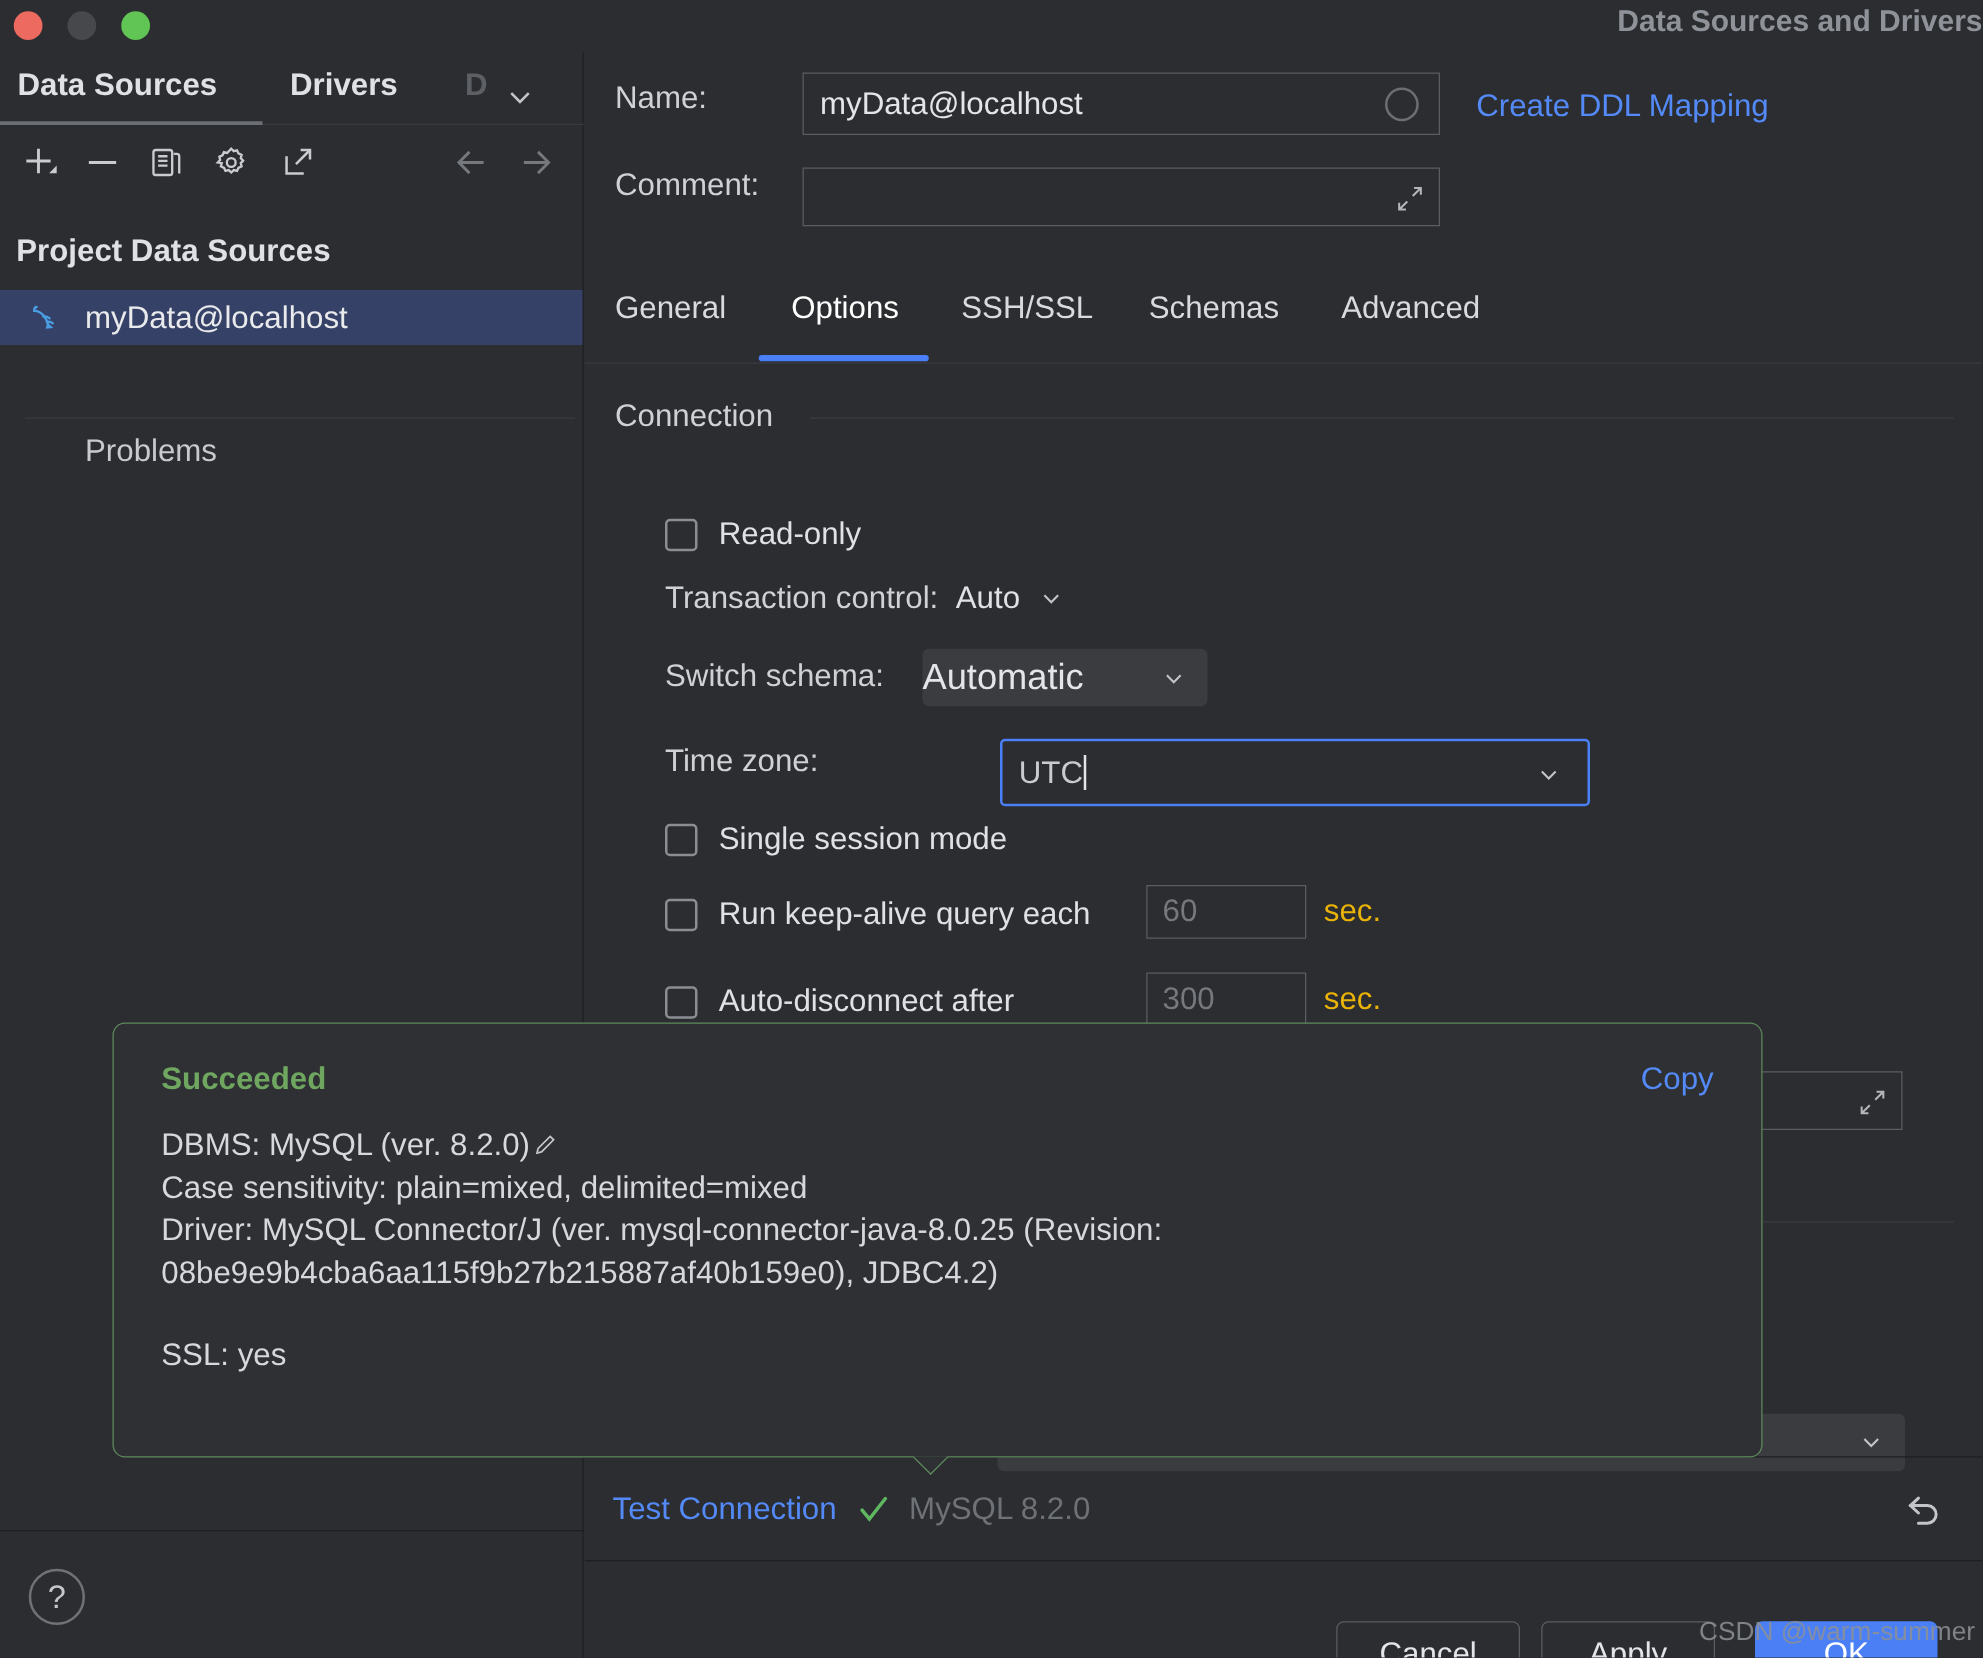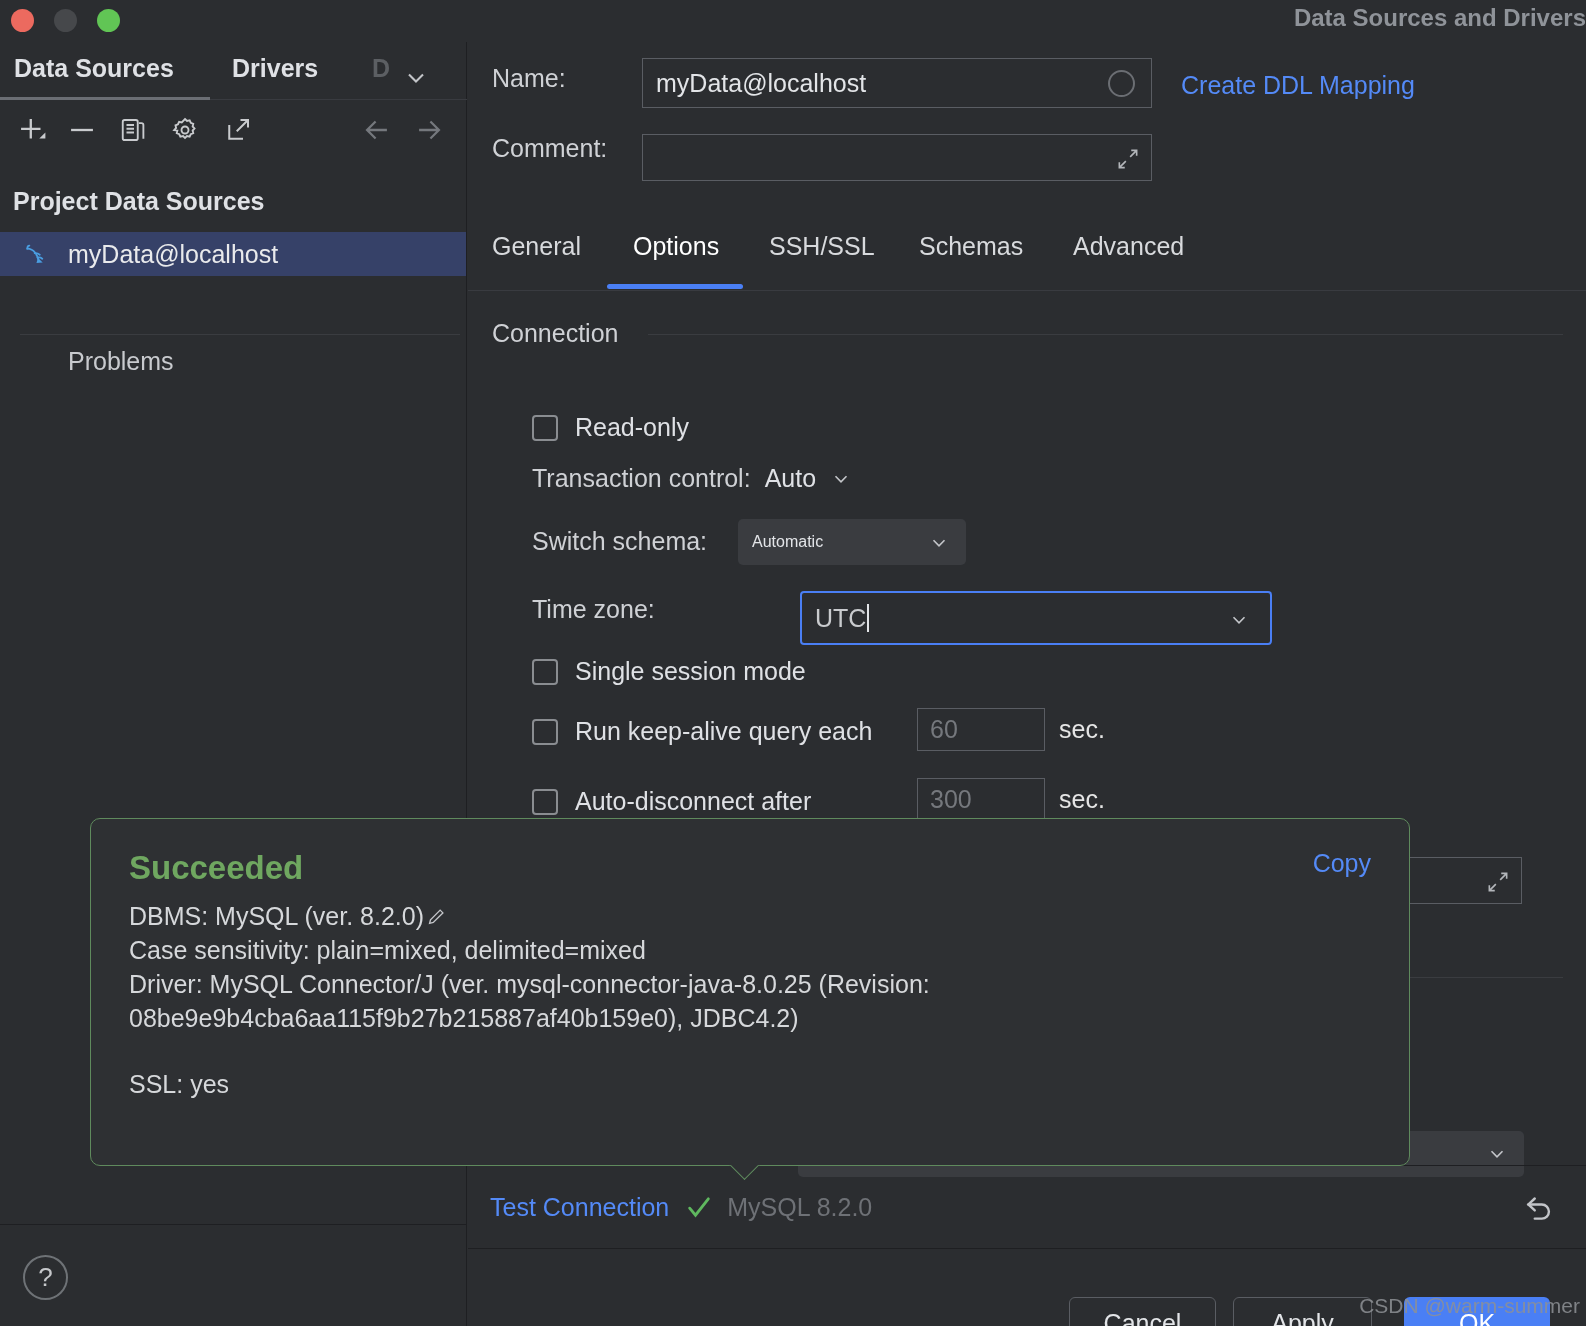--- a/index.html
+++ b/index.html
@@ -173,21 +173,21 @@
   .tc-value { font-size: 25px; color: #dfe1e5; }
   .chev-sm { width: 22px; height: 22px; }
 
   .ss-row { position: absolute; left: 64px; top: 485px; display: flex; align-items: center; }
   .ss-combo {
     position: absolute; left: 270px; top: 477px;
     width: 228px; height: 46px; border-radius: 5px;
     background: #3a3c40;
     display: flex; align-items: center;
   }
-  .ss-val { margin-left: 14px; font-size: 16px; color: #e3e5e8; }
+  .ss-val { font-size: 29px; color: #e3e5e8; }
   .ss-chev { position: absolute; right: 16px; top: 13px; width: 22px; height: 22px; }
 
   .tz-row { position: absolute; left: 64px; top: 553px; display: flex; align-items: center; }
   .tz-combo {
     position: absolute; left: 332px; top: 549px;
     width: 472px; height: 54px; border-radius: 4px;
     background: #2b2d30; border: 2px solid #4a7ff5;
     display: flex; align-items: center;
   }
   .tz-val { margin-left: 13px; font-size: 25px; color: #c9cbce; }
@@ -196,21 +196,21 @@
     margin-left: 1px;
   }
   .tz-chev { position: absolute; right: 20px; top: 16px; width: 22px; height: 22px; }
 
   .num-input {
     position: absolute; height: 43px;
     background: #2b2d30; border: 1px solid #5a5d63;
     display: flex; align-items: center;
   }
   .num-val { margin-left: 12px; font-size: 25px; color: #75787d; }
-  .sec-lbl { position: absolute; font-size: 25px; color: #e5e5e5; }
+  .sec-lbl { position: absolute; font-size: 25px; color: #eab308; }
 
   .big-input {
     position: absolute; left: 334px; top: 815px; width: 720px; height: 47px;
     background: #2b2d30; border: 1px solid #5a5d63;
   }
   .rule2 { position: absolute; left: 180px; top: 935px; width: 915px; height: 1px; background: #3a3c40; }
   .bot-combo {
     position: absolute; left: 330px; top: 1089px; width: 726px; height: 46px;
     border-radius: 5px; background: #3a3c40;
   }
@@ -244,21 +244,21 @@
   }
 
   
   .tooltip {
     position: absolute; left: 90px; top: 818px;
     width: 1320px; height: 348px;
     background: #2e3033;
     border: 1px solid #5f8a5d; border-radius: 10px;
     z-index: 50;
   }
-  .tt-title { position: absolute; left: 38px; top: 30px; font-size: 33px; font-weight: bold; color: #6fa760; }
+  .tt-title { position: absolute; left: 38px; top: 30px; font-size: 25px; font-weight: bold; color: #6fa760; }
   .tt-copy { position: absolute; right: 38px; top: 30px; font-size: 25px; color: #548af7; cursor: default; }
   .tt-body { position: absolute; left: 38px; top: 80px; width: 1250px; }
   .tt-line { font-size: 25px; color: #d6d8db; line-height: 34px; }
   .tt-gap { height: 32px; }
   .pencil-ic { display: inline-block; vertical-align: -3px; width: 22px; height: 22px; margin-left: 1px; }
   .tt-notch {
     position: absolute; left: 636px; top: 346px; width: 34px; height: 22px;
     overflow: hidden;
   }
   .tt-notch:before {

